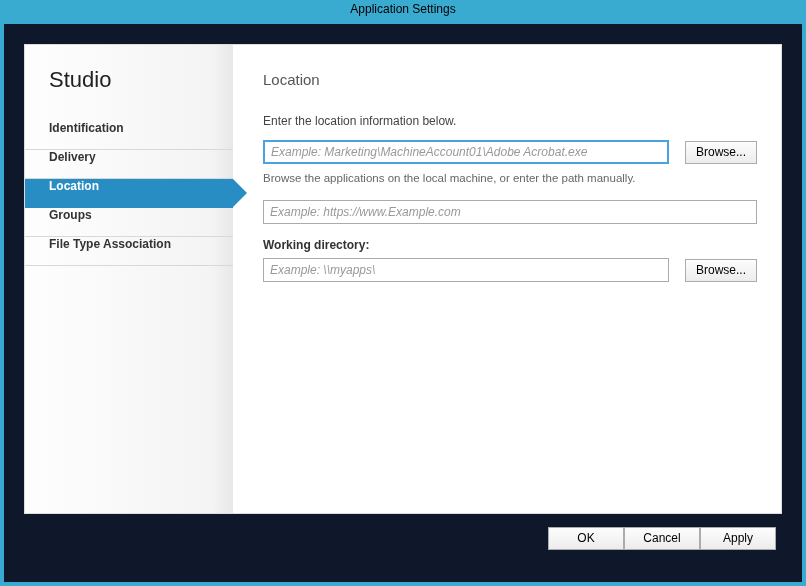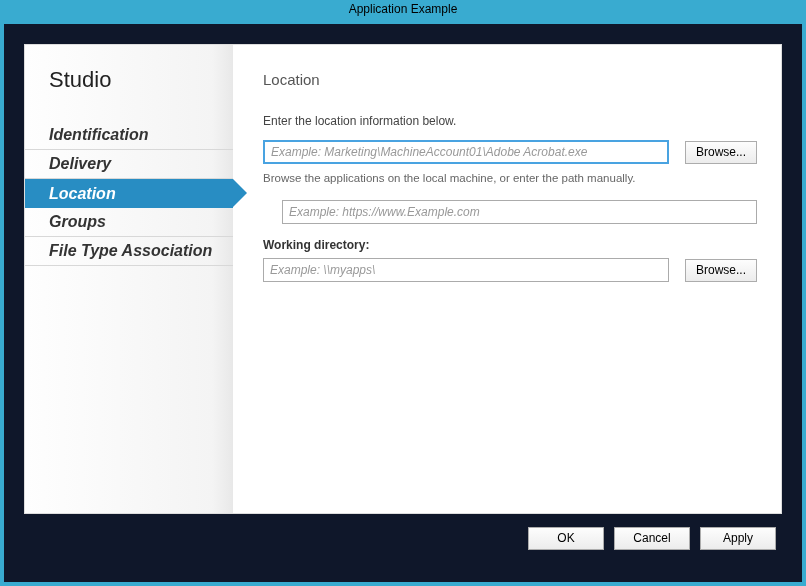--- a/index.html
+++ b/index.html
@@ -4,50 +4,50 @@
   <style>
     * { box-sizing: border-box; margin: 0; padding: 0; font-family: 'Segoe UI', Tahoma, sans-serif; }
     body { width: 806px; height: 586px; background: #fff; overflow: hidden; }
     .window { width: 806px; height: 586px; border: 4px solid #39abd0; background: #fff; display: flex; flex-direction: column; }
     .titlebar { height: 24px; background: #39abd0; display: flex; align-items: flex-start; justify-content: center; color: #000; font-size: 12px; margin-top: -4px; padding-top: 2px; }
     .client { flex: 1; background: #0f172a; padding: 20px; display: flex; flex-direction: column; }
     .content-area { flex: 1; display: flex; border: 1px solid #ddd; background: #fff; overflow: hidden; }
     .sidebar { width: 208px; background: linear-gradient(to right, #fefefe 0%, #f4f4f4 90%, #e8e8e8 100%); padding: 22px 0 0 0; }
     .sidebar-title { font-size: 22px; font-weight: 300; color: #222; padding: 0 0 28px 24px; }
     .nav { list-style: none; }
-    .nav-item { position: relative; height: 29px; display: flex; align-items: center; padding-left: 24px; font-size: 16px; font-weight: 600; color: #333; cursor: pointer; font-style: italic; }
+    .nav-item { position: relative; height: 29px; display: flex; padding-left: 24px; font-size: 12px; font-weight: 600; color: #333; cursor: pointer; }
     .nav-item + .nav-item { border-top: none; }
     .nav-item.sep { border-bottom: 1px solid #d8d8d8; }
     .nav-item.selected { background: #288dc3; color: #fff; }
     .nav-item.selected::after {
       content: ""; position: absolute; right: -14px; top: 0; width: 0; height: 0;
       border-top: 14.5px solid transparent; border-bottom: 14.5px solid transparent; border-left: 14px solid #288dc3;
     }
     .main { flex: 1; padding: 26px 24px 20px 30px; color: #333; }
     .page-title { font-size: 15px; font-weight: 400; color: #555; margin-bottom: 26px; }
     .intro { font-size: 12px; color: #444; margin-bottom: 12px; }
     .field-label { font-size: 12px; font-weight: 600; color: #333; margin-bottom: 6px; }
     .row { display: flex; align-items: center; gap: 16px; margin-bottom: 8px; }
     input.textfield { height: 24px; border: 1px solid #ababab; padding: 2px 6px; font-size: 12px; font-style: italic; color: #888; outline: none; background: #fff; }
     input.textfield.focused { border: 2px solid #49a3e1; font-style: italic; }
     .textfield::placeholder { color: #999; font-style: italic; }
     .w-wide { flex: 1; }
     .w-full { width: 100%; }
     .btn { height: 23px; min-width: 66px; padding: 0 10px; font-size: 12px; background: linear-gradient(#fdfdfd, #ececec); border: 1px solid #acacac; cursor: pointer; }
     .hint { font-size: 11.5px; color: #666; margin-top: 6px; margin-bottom: 16px; }
-    .section-gap { margin-bottom: 14px; margin-left: 19px; }
-    .footer { height: 48px; display: flex; align-items: center; justify-content: flex-end; gap: 10px; padding-right: 6px; }
+    .section-gap { margin-bottom: 14px; }
+    .footer { height: 48px; display: flex; align-items: center; justify-content: flex-end; gap: 0; padding-right: 6px; }
     .footer .btn { min-width: 76px; }
   </style>
 </head>
 <body>
 
 <div class="window">
   <div class="titlebar">
-    <span>Application Example</span>
+    <span>Application Settings</span>
   </div>
   <div class="client">
     <div class="content-area">
       <div class="sidebar">
         <div class="sidebar-title">Studio</div>
         <ul class="nav">
           <li class="nav-item sep">
               <span>Identification</span>
             </li>
           <li class="nav-item sep">

